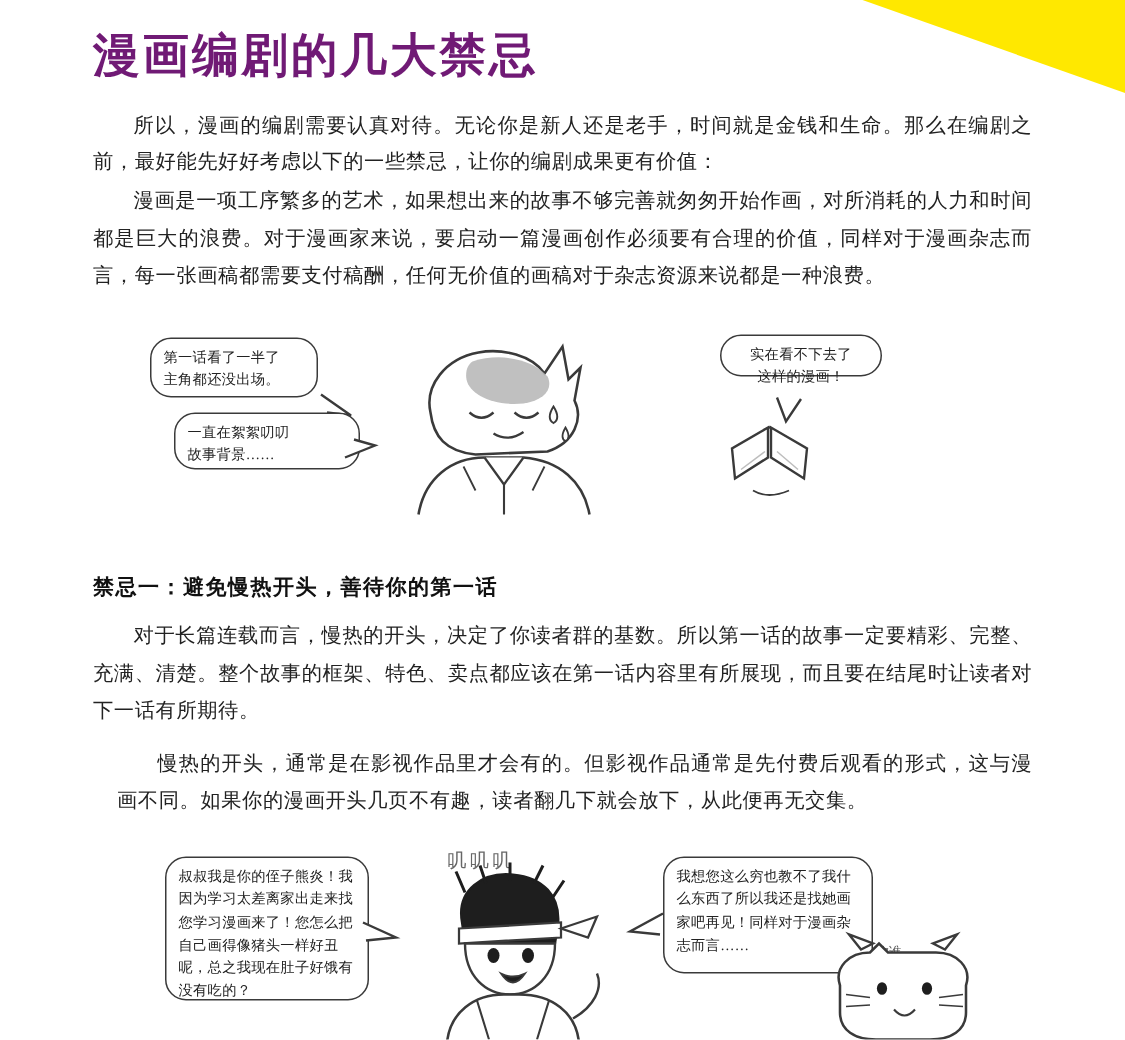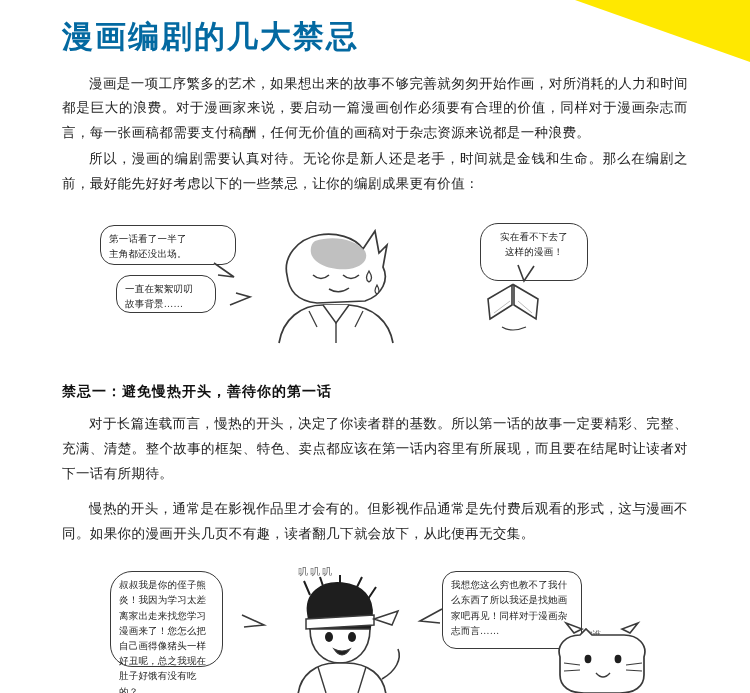--- a/index.html
+++ b/index.html
@@ -25,21 +25,21 @@
     border-left:175px solid transparent;
     z-index:5;
   }
   .title{
     margin:0;
     padding-top:14px;
     font-family:"Liberation Serif", serif;
     font-weight:bold;
     font-size:31px;
     letter-spacing:2px;
-    color:#0369a1;
+    color:#701a75;
     line-height:1.5;
   }
   p.para{
     margin:0;
     text-indent:2em;
     font-family:"Liberation Serif", serif;
     font-size:13.5px;
     line-height:1.85;
     color:#222;
     text-align:justify;
@@ -82,51 +82,51 @@
 
   .small-note{
     position:absolute;
     font-family:"Liberation Serif", serif;
     font-size:8.5px;
     color:#555;
   }
   .dots{
     position:absolute;
     font-family:"Liberation Serif", serif;
-    font-size:10px;
+    font-size:13px;
     color:#666;
     letter-spacing:2px;
   }
   svg{display:block;overflow:visible;}
 </style>
 </head>
 <body>
 
 <div class="page">
 
   <div class="corner-deco"></div>
 
   <h1 class="title">漫画编剧的几大禁忌</h1>
 
   <div class="para-block">
+    <p class="para">所以，漫画的编剧需要认真对待。无论你是新人还是老手，时间就是金钱和生命。那么在编剧之前，最好能先好好考虑以下的一些禁忌，让你的编剧成果更有价值：</p>
     <p class="para">漫画是一项工序繁多的艺术，如果想出来的故事不够完善就匆匆开始作画，对所消耗的人力和时间都是巨大的浪费。对于漫画家来说，要启动一篇漫画创作必须要有合理的价值，同样对于漫画杂志而言，每一张画稿都需要支付稿酬，任何无价值的画稿对于杂志资源来说都是一种浪费。</p>
-    <p class="para">所以，漫画的编剧需要认真对待。无论你是新人还是老手，时间就是金钱和生命。那么在编剧之前，最好能先好好考虑以下的一些禁忌，让你的编剧成果更有价值：</p>
   </div>
 
   <div class="comic comic1">
 
-    <div class="bubble" style="left:38px;top:6px;width:136px;height:40px;">
+    <div class="bubble" style="left:38px;top:6px;width:112px;height:40px;">
       <span style="white-space:pre-line;">第一话看了一半了
 主角都还没出场。</span>
     </div>
     <svg style="position:absolute;left:150px;top:42px;width:40px;height:26px;">
       <polyline points="2,2 22,16 6,14" fill="#fff" stroke="#3a3a3a" stroke-width="1.6"></polyline>
     </svg>
 
-    <div class="bubble" style="left:54px;top:56px;width:100px;height:38px;">
+    <div class="bubble" style="left:54px;top:56px;width:124px;height:38px;">
       <span style="white-space:pre-line;">一直在絮絮叨叨
 故事背景……</span>
     </div>
     <svg style="position:absolute;left:166px;top:72px;width:40px;height:24px;">
       <polyline points="2,14 22,6 8,2" fill="#fff" stroke="#3a3a3a" stroke-width="1.6"></polyline>
     </svg>
 
     <svg style="position:absolute;left:195px;top:4px;width:150px;height:124px;">
 
       <path d="M30,52 C26,34 40,16 62,12 C78,9 98,14 106,26 L118,8 L122,30 L130,22 L126,44
@@ -143,47 +143,47 @@
       <path d="M120,62 q4,7 0,9 q-4,-2 0,-9 Z" fill="#fff" stroke="#3a3a3a" stroke-width="1.2"></path>
 
       <path d="M22,120 C26,96 44,82 66,82 L92,82 C116,84 132,98 136,120" fill="#fff" stroke="#3a3a3a" stroke-width="1.7"></path>
       <path d="M66,82 L79,100 L92,82" fill="#fff" stroke="#3a3a3a" stroke-width="1.5"></path>
       <path d="M79,100 L79,120" fill="none" stroke="#3a3a3a" stroke-width="1.4"></path>
 
       <path d="M52,88 L60,104" fill="none" stroke="#3a3a3a" stroke-width="1.2"></path>
       <path d="M106,88 L98,104" fill="none" stroke="#3a3a3a" stroke-width="1.2"></path>
     </svg>
 
-    <div class="bubble round" style="left:418px;top:4px;width:108px;height:58px;text-align:center;">
+    <div class="bubble round" style="left:418px;top:4px;width:108px;height:28px;text-align:center;">
       <span style="white-space:pre-line;">实在看不下去了
 这样的漫画！</span>
     </div>
     <svg style="position:absolute;left:452px;top:44px;width:40px;height:26px;">
       <polyline points="4,2 10,18 20,3" fill="#fff" stroke="#3a3a3a" stroke-width="1.6"></polyline>
     </svg>
 
     <svg style="position:absolute;left:418px;top:58px;width:70px;height:62px;">
       <path d="M10,42 L32,28 L32,8 L8,22 Z" fill="#fff" stroke="#3a3a3a" stroke-width="1.6"></path>
       <path d="M34,28 L56,42 L58,22 L34,8 Z" fill="#fff" stroke="#3a3a3a" stroke-width="1.6"></path>
       <path d="M32,8 L34,8" stroke="#3a3a3a" stroke-width="1.6"></path>
       <path d="M14,36 L30,24" stroke="#bdbdbd" stroke-width="1"></path>
       <path d="M38,24 L52,36" stroke="#bdbdbd" stroke-width="1"></path>
       <path d="M22,50 q10,6 24,0" fill="none" stroke="#3a3a3a" stroke-width="1.2"></path>
     </svg>
   </div>
 
   <h2 class="taboo" style="margin-top:26px;">禁忌一：避免慢热开头，善待你的第一话</h2>
   <div class="para-block">
     <p class="para">对于长篇连载而言，慢热的开头，决定了你读者群的基数。所以第一话的故事一定要精彩、完整、充满、清楚。整个故事的框架、特色、卖点都应该在第一话内容里有所展现，而且要在结尾时让读者对下一话有所期待。</p>
-    <p class="para" style="margin-top:10px;">慢热的开头，通常是在影视作品里才会有的。但影视作品通常是先付费后观看的形式，这与漫画不同。如果你的漫画开头几页不有趣，读者翻几下就会放下，从此便再无交集。</p>
+    <p class="para" style="margin-top:10px;margin-left:16px;">慢热的开头，通常是在影视作品里才会有的。但影视作品通常是先付费后观看的形式，这与漫画不同。如果你的漫画开头几页不有趣，读者翻几下就会放下，从此便再无交集。</p>
   </div>
 
   <div class="comic comic2">
 
-    <div class="bubble" style="left:48px;top:6px;width:113px;height:96px;line-height:1.6;border-radius:22px;">
+    <div class="bubble" style="left:48px;top:6px;width:136px;height:96px;line-height:1.6;">
       <span>叔叔我是你的侄子熊炎！我因为学习太差离家出走来找您学习漫画来了！您怎么把自己画得像猪头一样好丑呢，总之我现在肚子好饿有没有吃的？</span>
     </div>
     <svg style="position:absolute;left:178px;top:44px;width:44px;height:30px;">
       <polyline points="2,6 24,16 4,18" fill="#fff" stroke="#3a3a3a" stroke-width="1.6"></polyline>
     </svg>
 
     <div class="dots" style="left:236px;top:0px;">叽叽叽</div>
 
     <svg style="position:absolute;left:212px;top:10px;width:140px;height:122px;">
 

